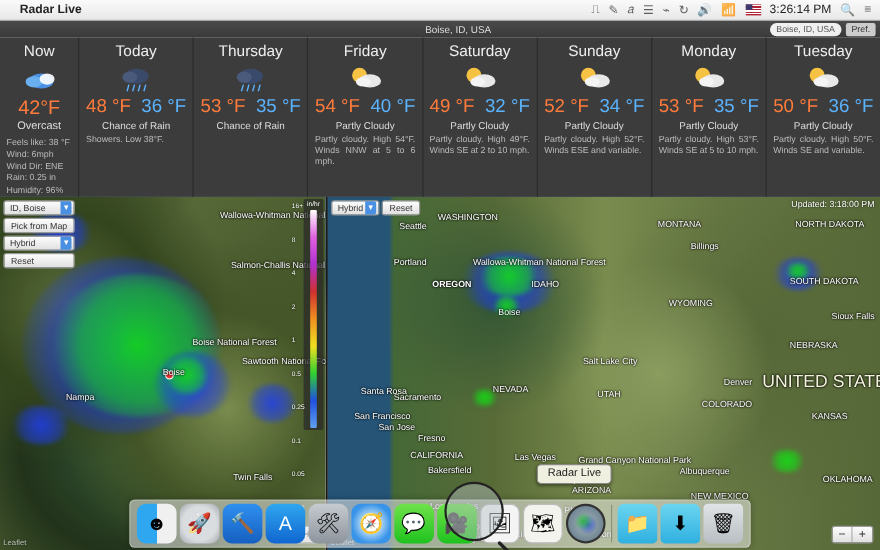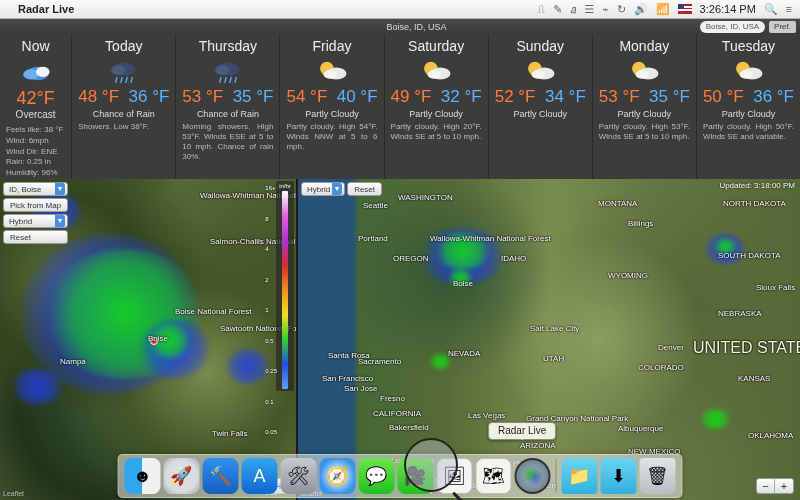--- a/index.html
+++ b/index.html
@@ -202,21 +202,20 @@
             <ellipse cx="20" cy="13" rx="13" ry="8" fill="#3a4a6a"></ellipse>
             <ellipse cx="13" cy="14" rx="8" ry="6" fill="#4a5a7a"></ellipse>
             <line x1="12" y1="22" x2="10" y2="29" stroke="#5ab3ff" stroke-width="1.5"></line>
             <line x1="18" y1="22" x2="16" y2="29" stroke="#5ab3ff" stroke-width="1.5"></line>
             <line x1="24" y1="22" x2="22" y2="29" stroke="#5ab3ff" stroke-width="1.5"></line>
             <line x1="30" y1="22" x2="28" y2="29" stroke="#5ab3ff" stroke-width="1.5"></line>
           </svg>
         </div>
         <div class="temps"><span class="hi">53 °F</span>&nbsp;&nbsp;<span class="lo">35 °F</span></div>
         <div class="cond">Chance of Rain</div>
-        <div class="desc">Morning showers. High 53°F. Winds ESE at 5 to 10 mph. Chance of rain 30%.</div>
       </div>
     <div class="day">
         <h3>Friday</h3>
         <div class="icon-wrap">
           <svg class="wicon" viewBox="0 0 40 30">
             <circle cx="14" cy="12" r="8" fill="#f6c244"></circle>
             <ellipse cx="25" cy="18" rx="12" ry="7" fill="#e8e8e8"></ellipse>
             <ellipse cx="18" cy="19" rx="8" ry="5" fill="#f4f4f4"></ellipse>
           </svg>
         </div>
@@ -228,33 +227,34 @@
         <h3>Saturday</h3>
         <div class="icon-wrap">
           <svg class="wicon" viewBox="0 0 40 30">
             <circle cx="14" cy="12" r="8" fill="#f6c244"></circle>
             <ellipse cx="25" cy="18" rx="12" ry="7" fill="#e8e8e8"></ellipse>
             <ellipse cx="18" cy="19" rx="8" ry="5" fill="#f4f4f4"></ellipse>
           </svg>
         </div>
         <div class="temps"><span class="hi">49 °F</span>&nbsp;&nbsp;<span class="lo">32 °F</span></div>
         <div class="cond">Partly Cloudy</div>
-        <div class="desc">Partly cloudy. High 20°F. Winds SE at 5 to 10 mph.</div>
+        <div class="desc">Partly cloudy. High 49°F. Winds SE at 2 to 10 mph.</div>
       </div>
     <div class="day">
         <h3>Sunday</h3>
         <div class="icon-wrap">
           <svg class="wicon" viewBox="0 0 40 30">
             <circle cx="14" cy="12" r="8" fill="#f6c244"></circle>
             <ellipse cx="25" cy="18" rx="12" ry="7" fill="#e8e8e8"></ellipse>
             <ellipse cx="18" cy="19" rx="8" ry="5" fill="#f4f4f4"></ellipse>
           </svg>
         </div>
         <div class="temps"><span class="hi">52 °F</span>&nbsp;&nbsp;<span class="lo">34 °F</span></div>
         <div class="cond">Partly Cloudy</div>
+        <div class="desc">Partly cloudy. High 52°F. Winds ESE and variable.</div>
       </div>
     <div class="day">
         <h3>Monday</h3>
         <div class="icon-wrap">
           <svg class="wicon" viewBox="0 0 40 30">
             <circle cx="14" cy="12" r="8" fill="#f6c244"></circle>
             <ellipse cx="25" cy="18" rx="12" ry="7" fill="#e8e8e8"></ellipse>
             <ellipse cx="18" cy="19" rx="8" ry="5" fill="#f4f4f4"></ellipse>
           </svg>
         </div>
@@ -341,22 +341,22 @@
       <div class="radar-blob rb-g" style="left:130px;top:175px;width:25px;height:15px;"></div>
       <div class="radar-blob rb-b" style="left:405px;top:55px;width:45px;height:30px;"></div>
       <div class="radar-blob rb-g" style="left:415px;top:60px;width:25px;height:15px;"></div>
       <div class="radar-blob rb-g" style="left:400px;top:230px;width:35px;height:20px;"></div>
 
       <div id="right-cities">
           <span class="city" style="left: 100px; top: 14px;">WASHINGTON</span>
           <span class="city" style="left: 65px; top: 22px;">Seattle</span>
           <span class="city" style="left: 300px; top: 20px;">MONTANA</span>
           <span class="city" style="left: 60px; top: 55px;">Portland</span>
-          <span class="city" style="left: 95px; top: 75px;">OREGON</span>
-          <span class="city" style="left: 185px; top: 75px; margin-left: 18px;">IDAHO</span>
+          <span class="city" style="left: 95px; top: 75px; font-weight: bold;">OREGON</span>
+          <span class="city" style="left: 185px; top: 75px;">IDAHO</span>
           <span class="city" style="left: 155px; top: 100px;">Boise</span>
           <span class="city" style="left: 310px; top: 92px;">WYOMING</span>
           <span class="city" style="left: 330px; top: 40px;">Billings</span>
           <span class="city" style="left: 232px; top: 145px;">Salt Lake City</span>
           <span class="city" style="left: 150px; top: 170px;">NEVADA</span>
           <span class="city" style="left: 245px; top: 175px;">UTAH</span>
           <span class="city" style="left: 360px; top: 164px;">Denver</span>
           <span class="city" style="left: 340px; top: 184px;">COLORADO</span>
           <span class="city huge" style="left: 395px; top: 160px;">UNITED STATES</span>
           <span class="city" style="left: 60px; top: 178px;">Sacramento</span>

